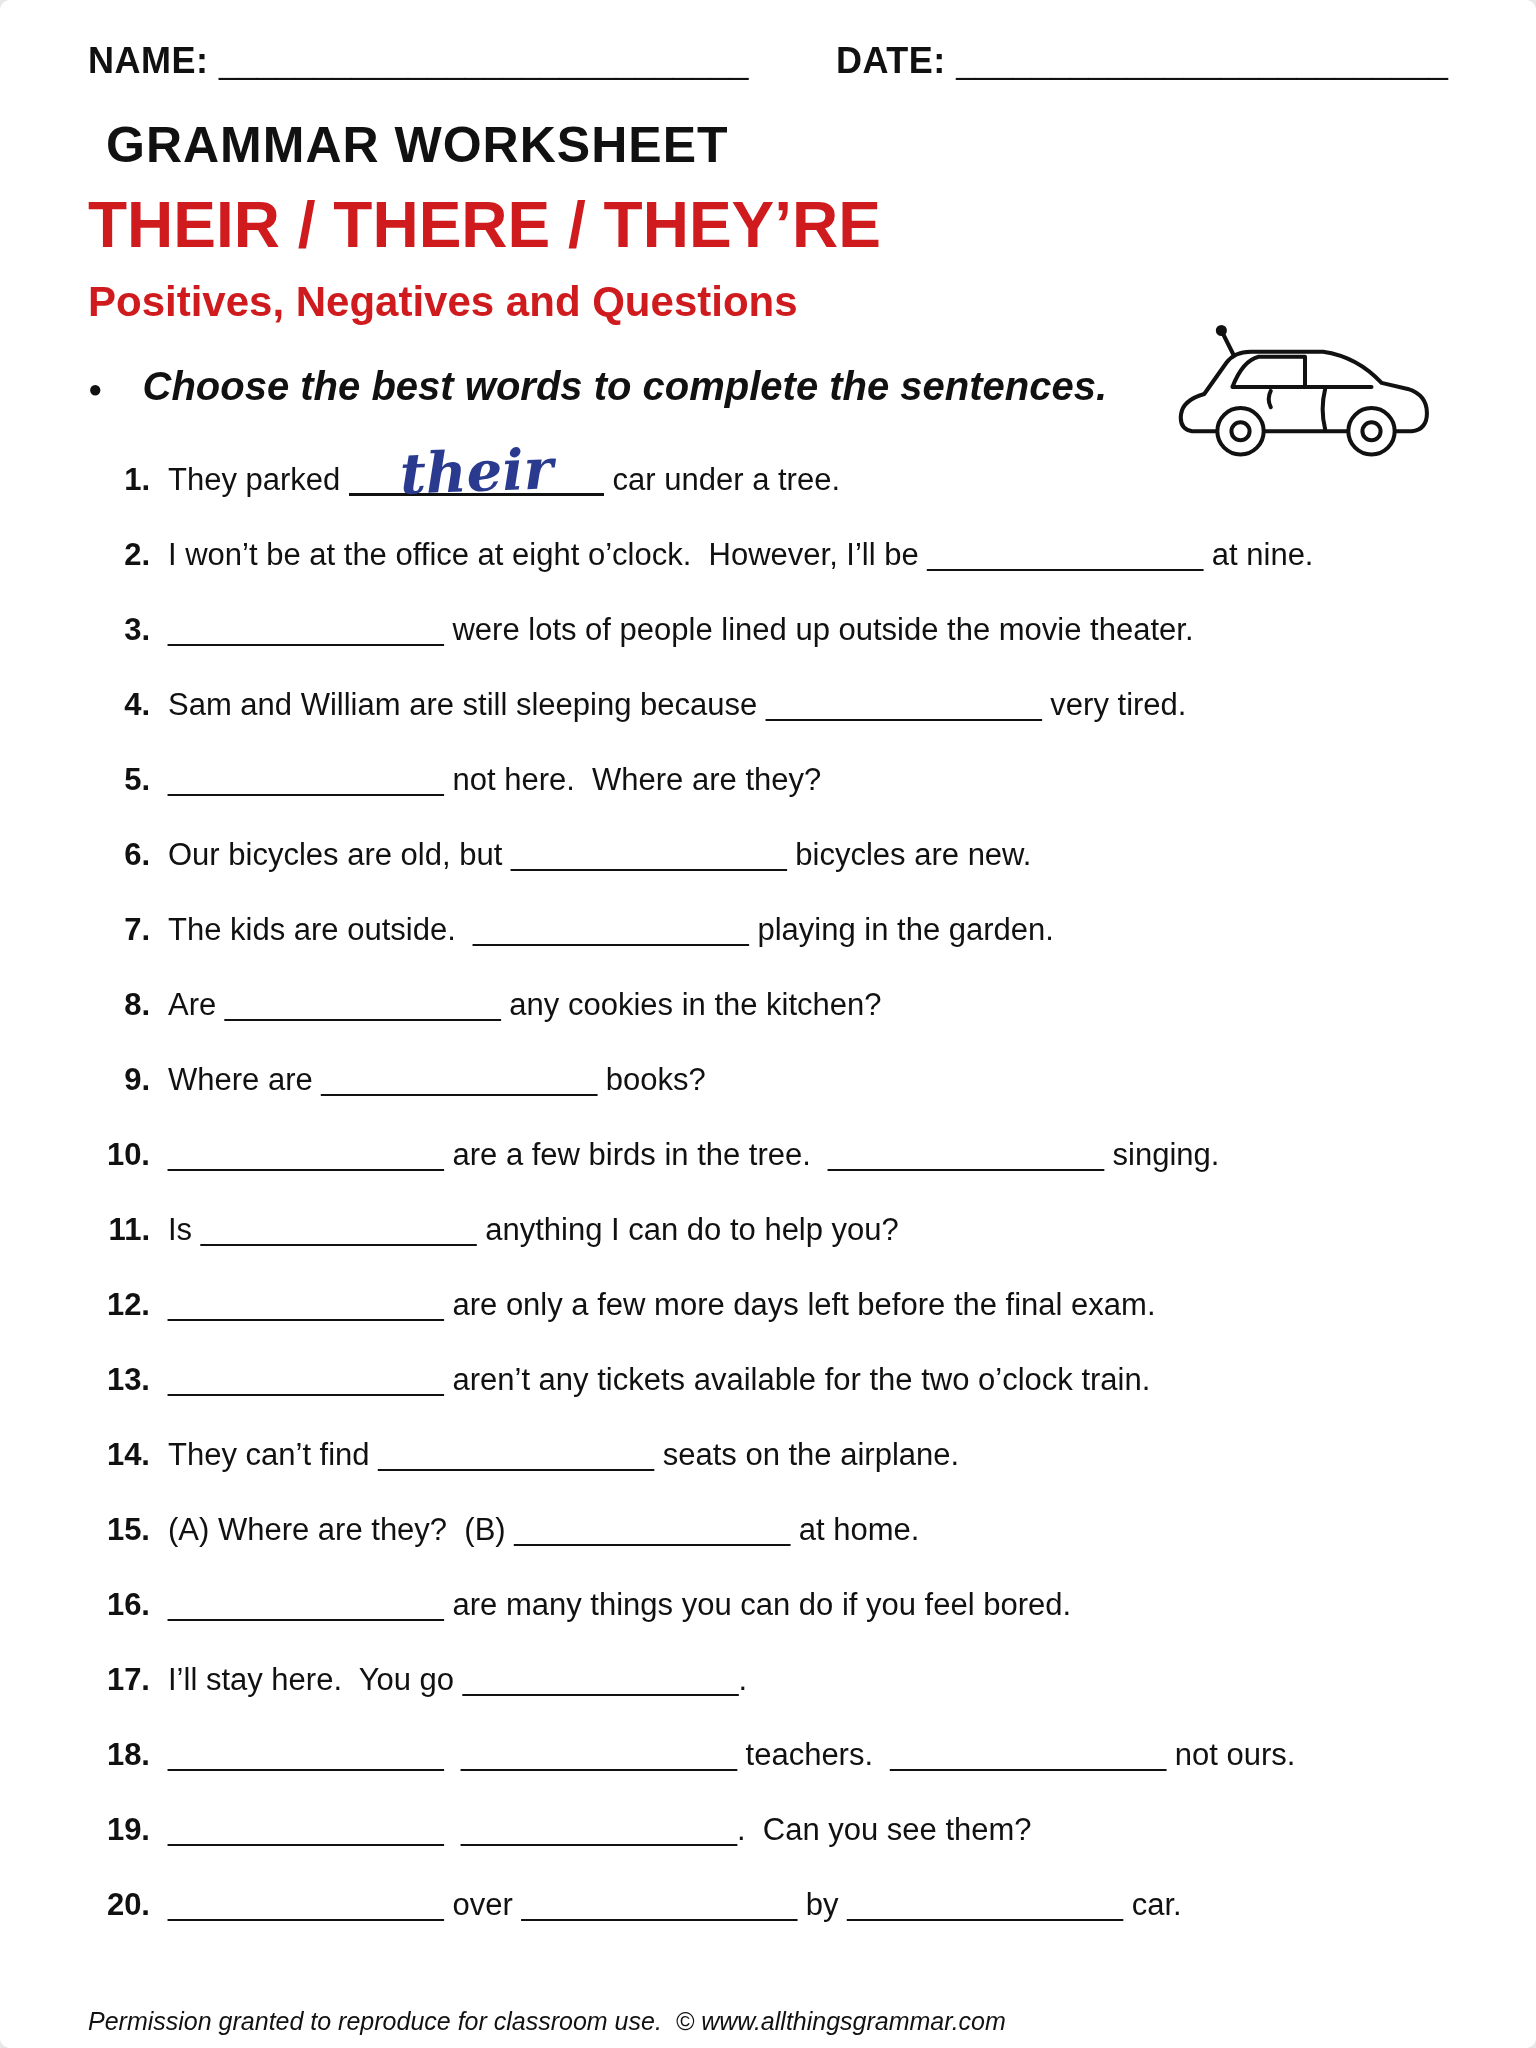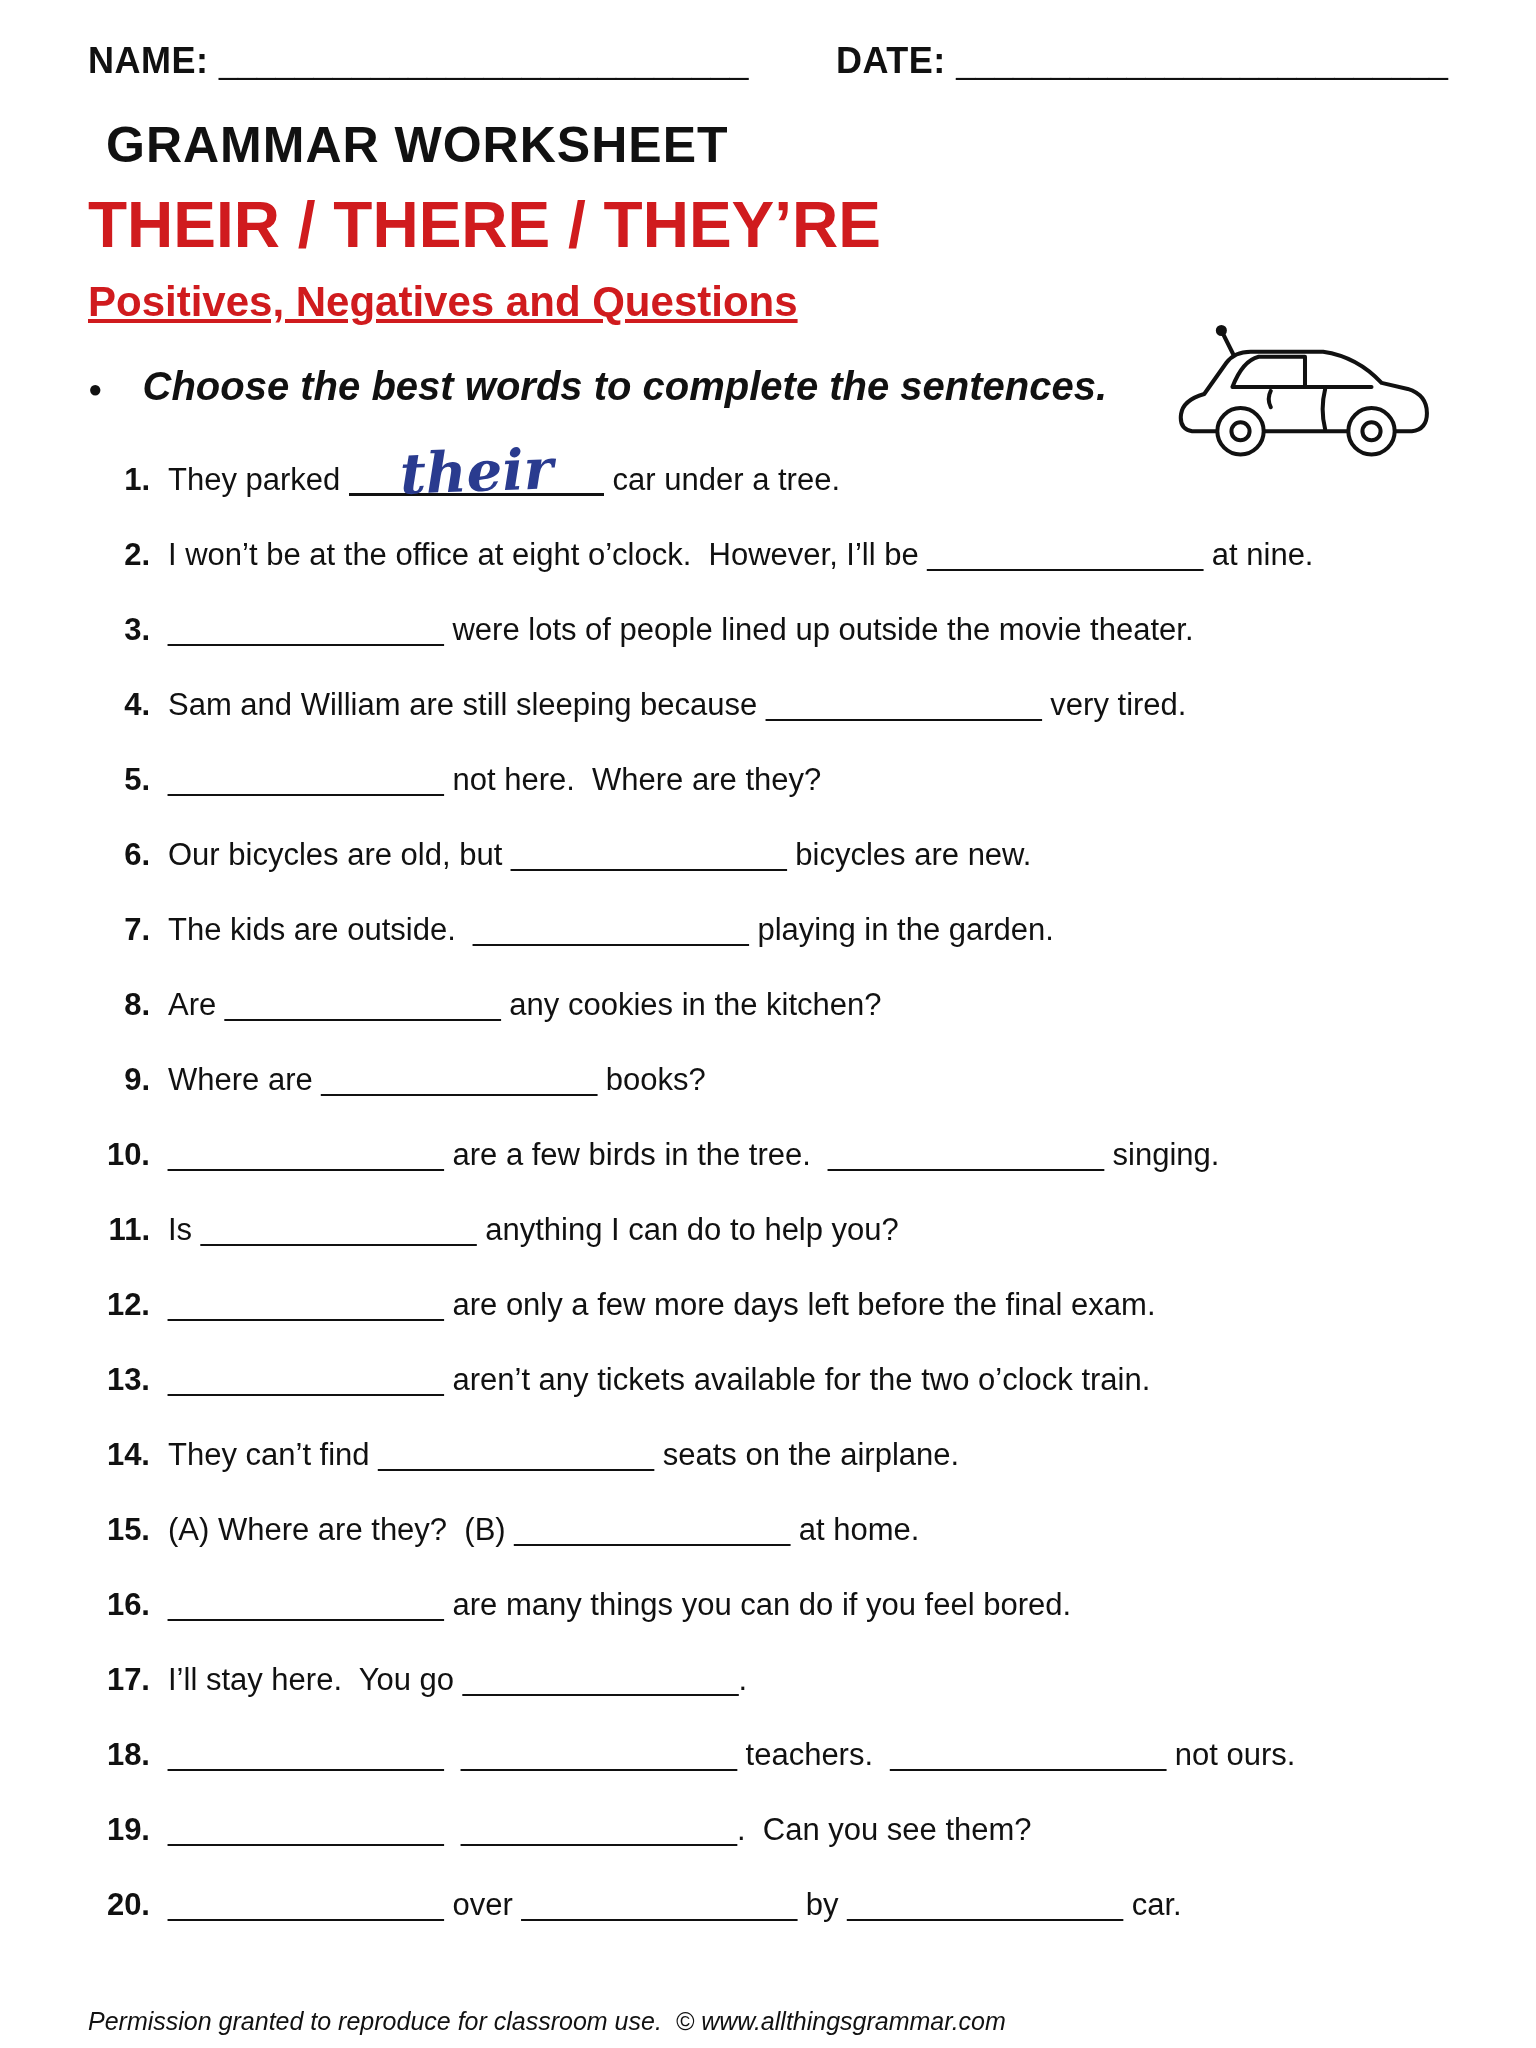--- a/index.html
+++ b/index.html
@@ -11,20 +11,21 @@
   .page{
     position:relative;
     width:1536px;height:2048px;
     margin:0 auto;
     background:#ffffff;
     box-sizing:border-box;
     padding:40px 88px 0 88px;
     font-family:"Liberation Sans", sans-serif;
     color:var(--text);
     overflow:hidden;
+    border-radius:10px;
   }
   
   .header-row{
     display:flex;justify-content:space-between;align-items:baseline;
     font-size:36px;
   }
   .hdr-group{white-space:pre-wrap;}
   .hdr-label{font-weight:bold;letter-spacing:.5px;}
   .hdr-line{font-weight:normal;font-size:34px;letter-spacing:0;}
   
@@ -34,21 +35,20 @@
   }
   .main-title{
     margin-top:14px;
     font-size:64px;font-weight:bold;letter-spacing:0px;
     color:var(--accent-red);
   }
   .subtitle{
     margin-top:16px;
     font-size:42px;font-weight:bold;
     color:var(--accent-red);
-    text-decoration:underline;
   }
   
   .instruction-row{
     margin-top:38px;
     display:flex;align-items:center;
   }
   .bullet{
     font-size:24px;line-height:1;margin-right:40px;position:relative;top:2px;
   }
   .instruction-text{

